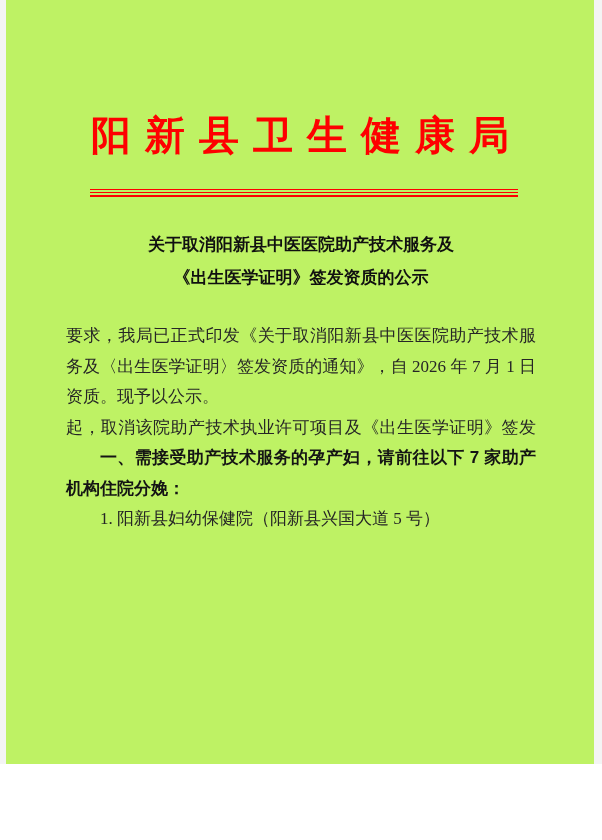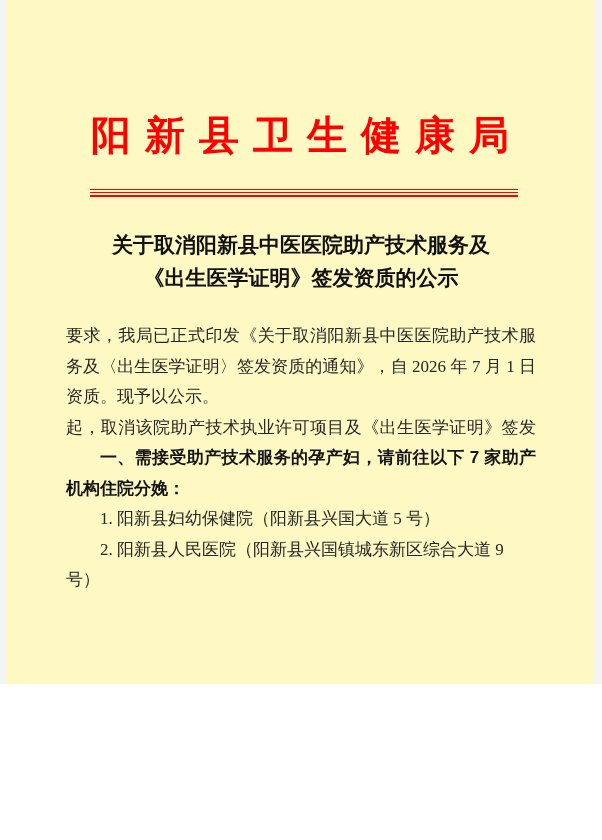--- a/index.html
+++ b/index.html
@@ -3,22 +3,22 @@
 <meta charset="utf-8">
 <style>
   html, body {
     margin: 0;
     padding: 0;
     background: #ffffff;
   }
   .page {
     position: relative;
     width: 602px;
-    height: 684px;
-    background: #fef9c3;
+    height: 764px;
+    background: #bef264;
     overflow: hidden;
     font-family: "Liberation Serif", "DejaVu Serif", serif;
   }
   .edge {
     position: absolute;
     top: 0;
     bottom: 0;
     background: #f4f4f4;
   }
   .edge.left  { left: 0; width: 6px; }
@@ -57,21 +57,21 @@
   .redrule .r3 { top: 5.8px; height: 2.2px; }
 
   .doc-title {
     position: absolute;
     top: 228px;
     left: 0;
     right: 0;
     margin: 0;
     text-align: center;
     font-family: "Liberation Sans", "DejaVu Sans", sans-serif;
-    font-size: 21px;
+    font-size: 17px;
     font-weight: 700;
     color: #101010;
     line-height: 33px;
   }
 
   .body-text {
     position: absolute;
     top: 321px;
     left: 66px;
     width: 470px;
@@ -123,17 +123,16 @@
       <span class="tline jl">起，取消该院助产技术执业许可项目及《出生医学证明》签发</span>
     </div>
 
     <div class="para sec">
       <span class="tline jl indent">一、需接受助产技术服务的孕产妇，请前往以下 7 家助产</span>
       <span class="tline">机构住院分娩：</span>
     </div>
 
     <div class="para">
       <span class="tline list-item">1. 阳新县妇幼保健院（阳新县兴国大道 5 号）</span>
-      <span class="tline list-item">2. 阳新县人民医院（阳新县兴国镇城东新区综合大道 9 号）</span>
     </div>
 
   </div>
 </div>
 
 </body></html>

